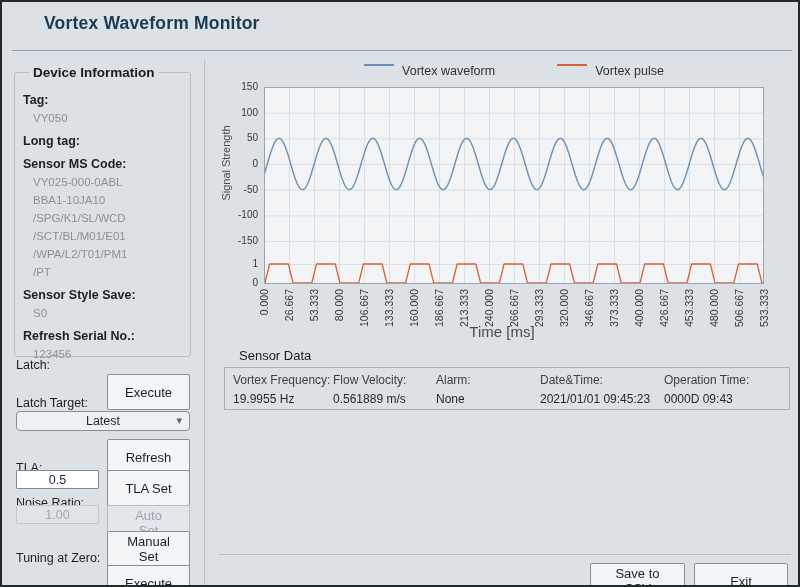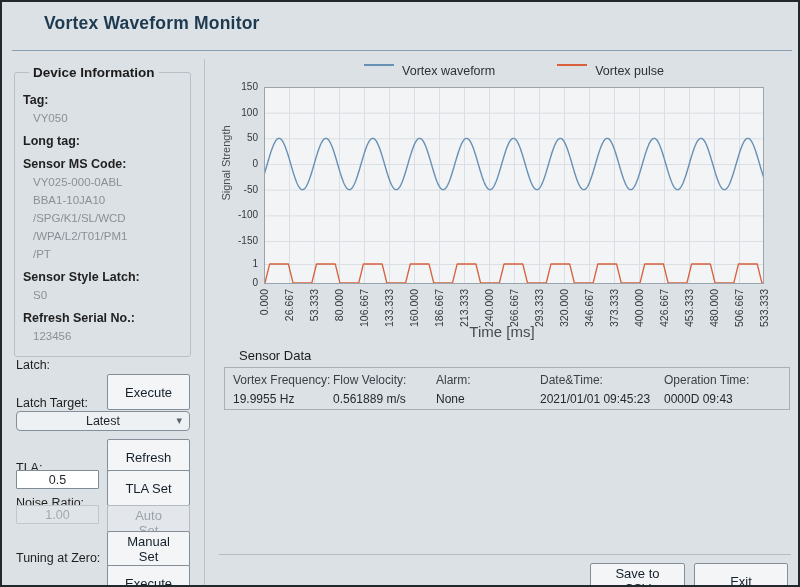--- a/index.html
+++ b/index.html
@@ -89,23 +89,24 @@
 
   <fieldset class="devbox">
     <legend>Device Information</legend>
     <div class="dev-line">Tag:</div>
     <div class="dev-val">VY050</div>
     <div class="dev-line">Long tag:</div>
     <div class="dev-line">Sensor MS Code:</div>
     <div class="dev-val">VY025-000-0ABL</div>
     <div class="dev-val">BBA1-10JA10</div>
     <div class="dev-val">/SPG/K1/SL/WCD</div>
+    <div class="dev-val">/SCT/BL/M01/E01</div>
     <div class="dev-val">/WPA/L2/T01/PM1</div>
     <div class="dev-val">/PT</div>
-    <div class="dev-line">Sensor Style Latch:</div>
+    <div class="dev-line">Sensor Style Save:</div>
     <div class="dev-val">S0</div>
     <div class="dev-line">Refresh Serial No.:</div>
     <div class="dev-val">123456</div>
   </fieldset>
 
   <div class="ctl-label" style="top:356px">Latch:</div>
   <button class="btn" style="left:105px;top:372px;width:83px;height:19px">Execute</button>
 
   <div class="ctl-label" style="top:394px">Latch Target:</div>
   <div class="combo">

